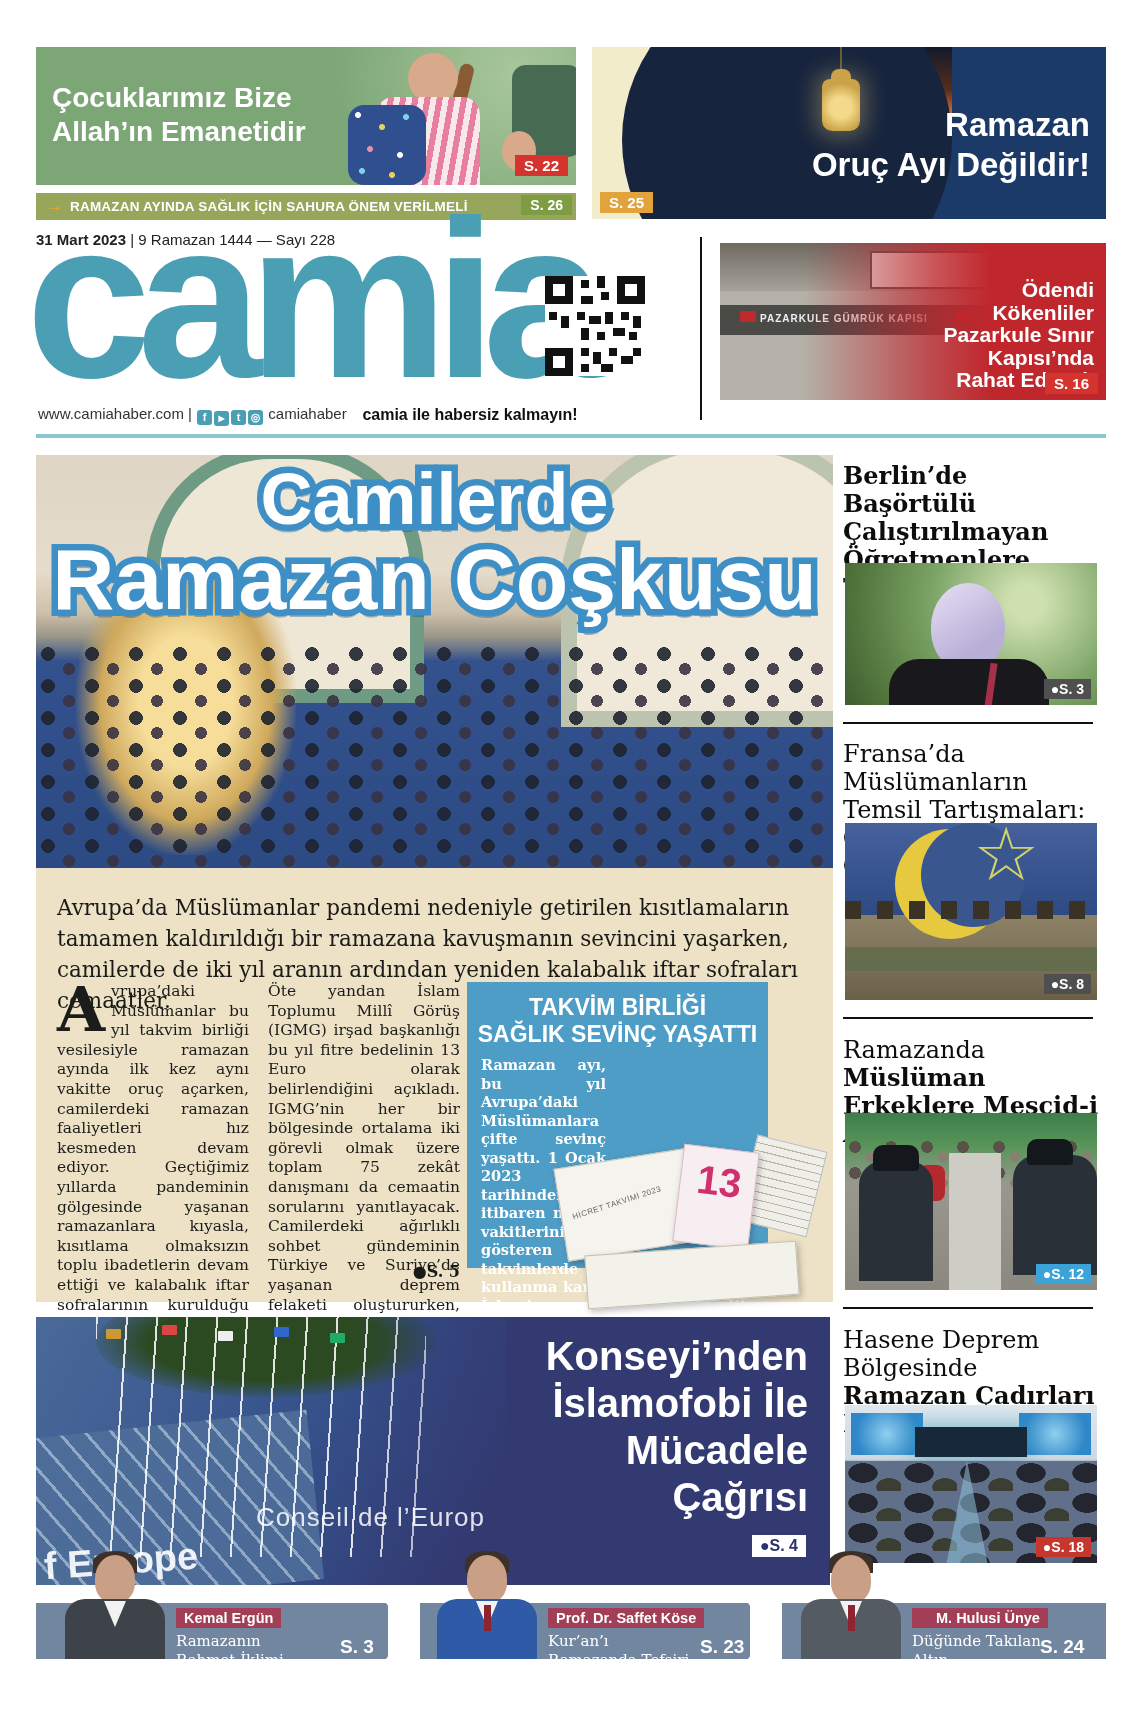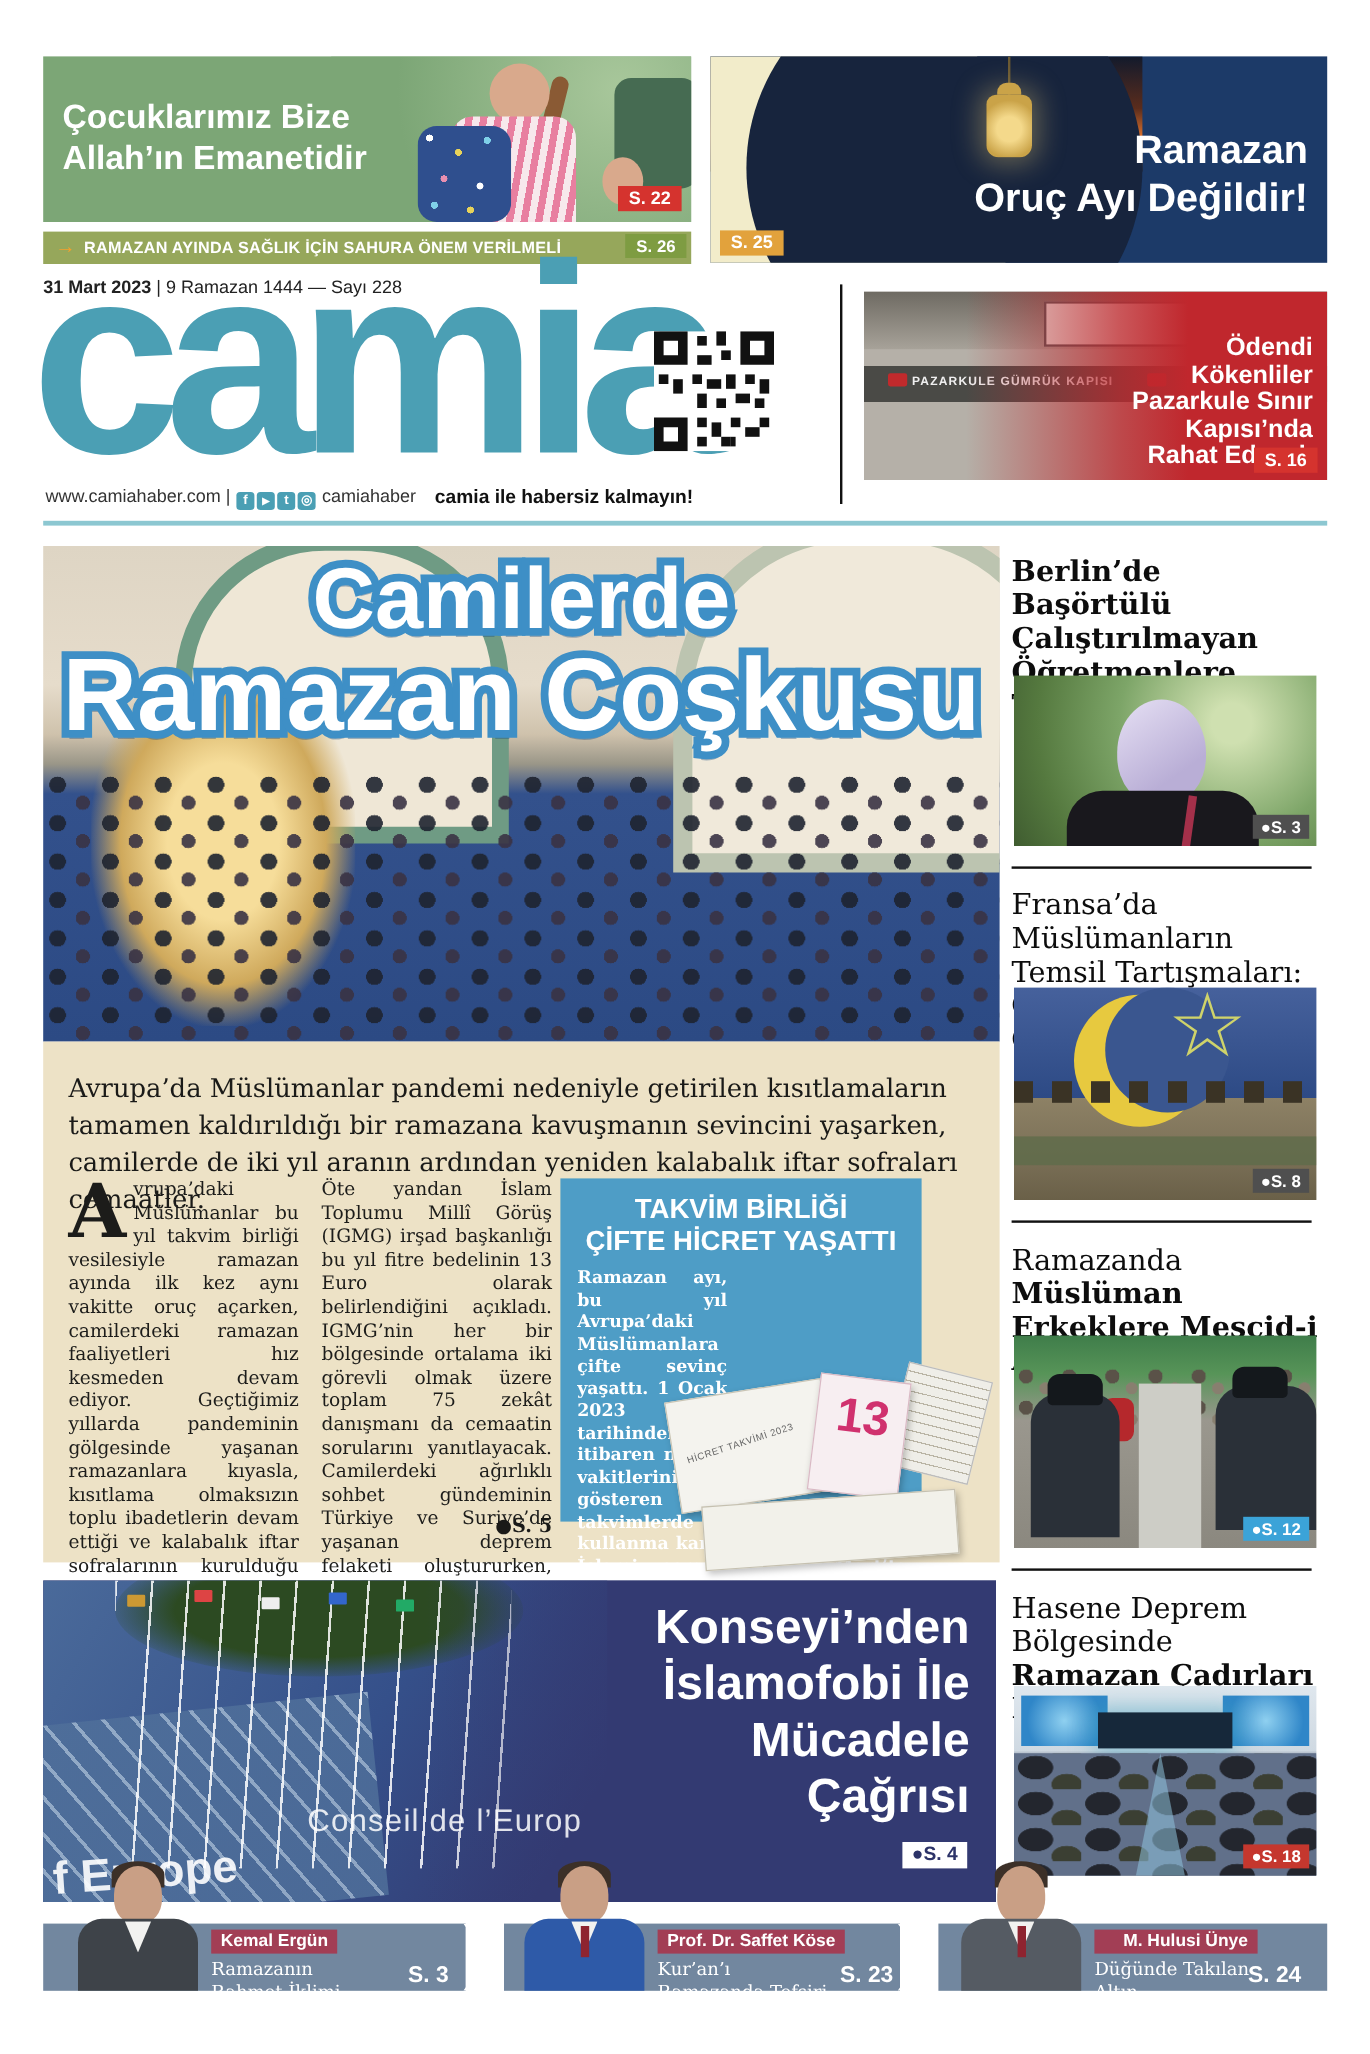--- a/index.html
+++ b/index.html
@@ -311,21 +311,21 @@
   <div class="abs lead serif">Avrupa’da Müslümanlar pandemi nedeniyle getirilen kısıtlamaların tamamen kaldırıldığı bir ramazana kavuşmanın sevincini yaşarken, camilerde de iki yıl aranın ardından yeniden kalabalık iftar sofraları cemaatler.</div>
   <div class="abs bodycol col1 serif">
     <span class="dropcap">A</span><span>vrupa’daki Müslümanlar bu yıl takvim birliği vesilesiyle ramazan ayında ilk kez aynı vakitte oruç açarken, camilerdeki ramazan faaliyetleri hız kesmeden devam ediyor. Geçtiğimiz yıllarda pandeminin gölgesinde yaşanan ramazanlara kıyasla, kısıtlama olmaksızın toplu ibadetlerin devam ettiği ve kalabalık iftar sofralarının kurulduğu camiler, ramazan ayının bereketiyle şenleniyor.</span>
   </div>
   <div class="abs bodycol col2 serif">Öte yandan İslam Toplumu Millî Görüş (IGMG) irşad başkanlığı bu yıl fitre bedelinin 13 Euro olarak belirlendiğini açıkladı. IGMG’nin her bir bölgesinde ortalama iki görevli olmak üzere toplam 75 zekât danışmanı da cemaatin sorularını yanıtlayacak. Camilerdeki ağırlıklı sohbet gündeminin Türkiye ve Suriye’de yaşanan deprem felaketi oluştururken, depremzedeler için de dualar ediliyor.</div>
   <div class="abs col2-page serif">●S. 5</div>
 
   <div class="abs bluebox">
     <div class="bb-title">
       <div>TAKVİM BİRLİĞİ</div>
-      <div>ÇİFTE HİCRET YAŞATTI</div>
+      <div>SAĞLIK SEVİNÇ YAŞATTI</div>
     </div>
     <div class="bb-body">
       <span class="bb-float" style="margin-top:78px;"></span>
       <span>Ramazan ayı, bu yıl Avrupa’daki Müslümanlara çifte sevinç yaşattı. 1 Ocak 2023 tarihinden itibaren namaz vakitlerini gösteren takvimlerde aynı vakitleri kullanma kararı alan Avrupa’daki İslami cemaatler, 23 Mart’ta başlayan ramazan ayında ilk kez aynı vakitte oruç açıyor, aynı vakitte teravih namazı kılıyor ve aynı vakitte sahura kalkıyor.</span>
     </div>
   </div>
   <div class="abs cal">
     <div class="cal-grid"></div>
     <div class="cal-paper1">
         <div class="cal-label">HİCRET TAKVİMİ 2023</div>

